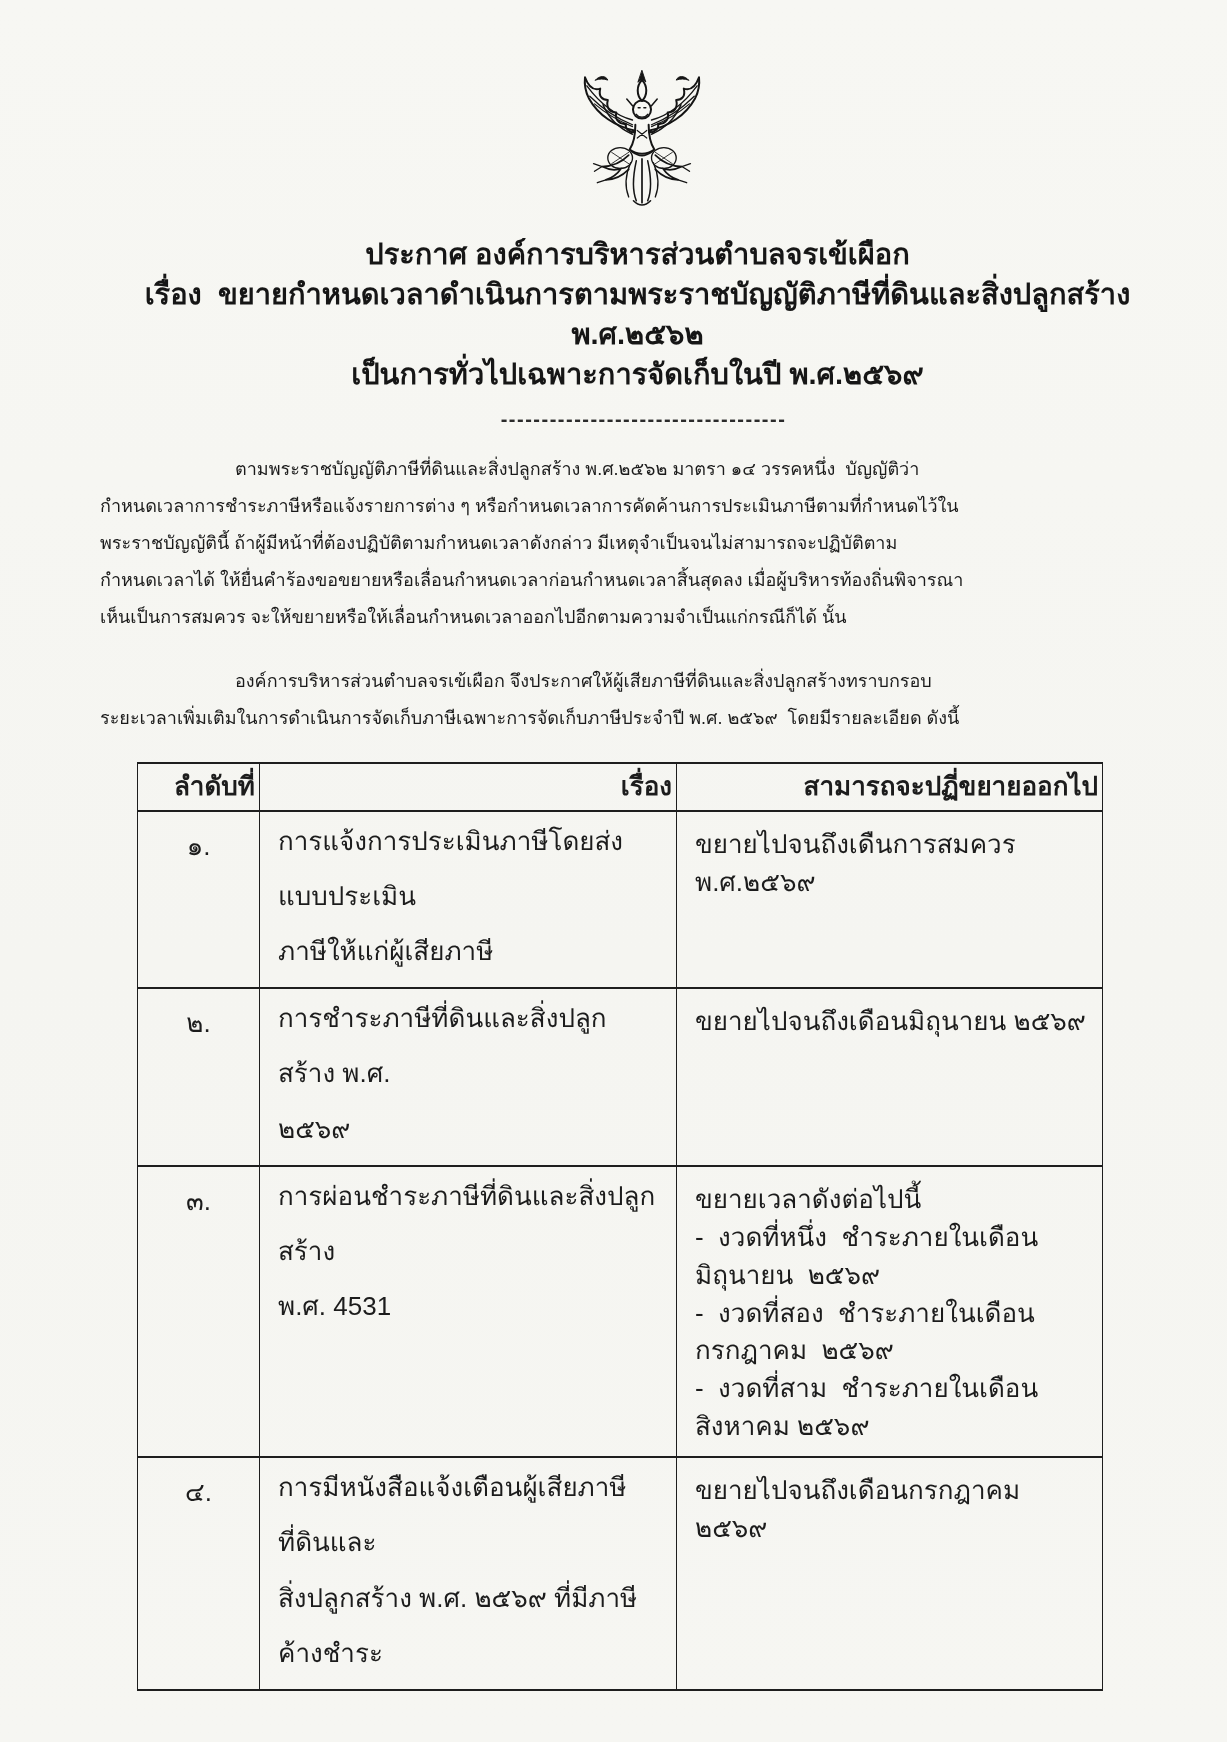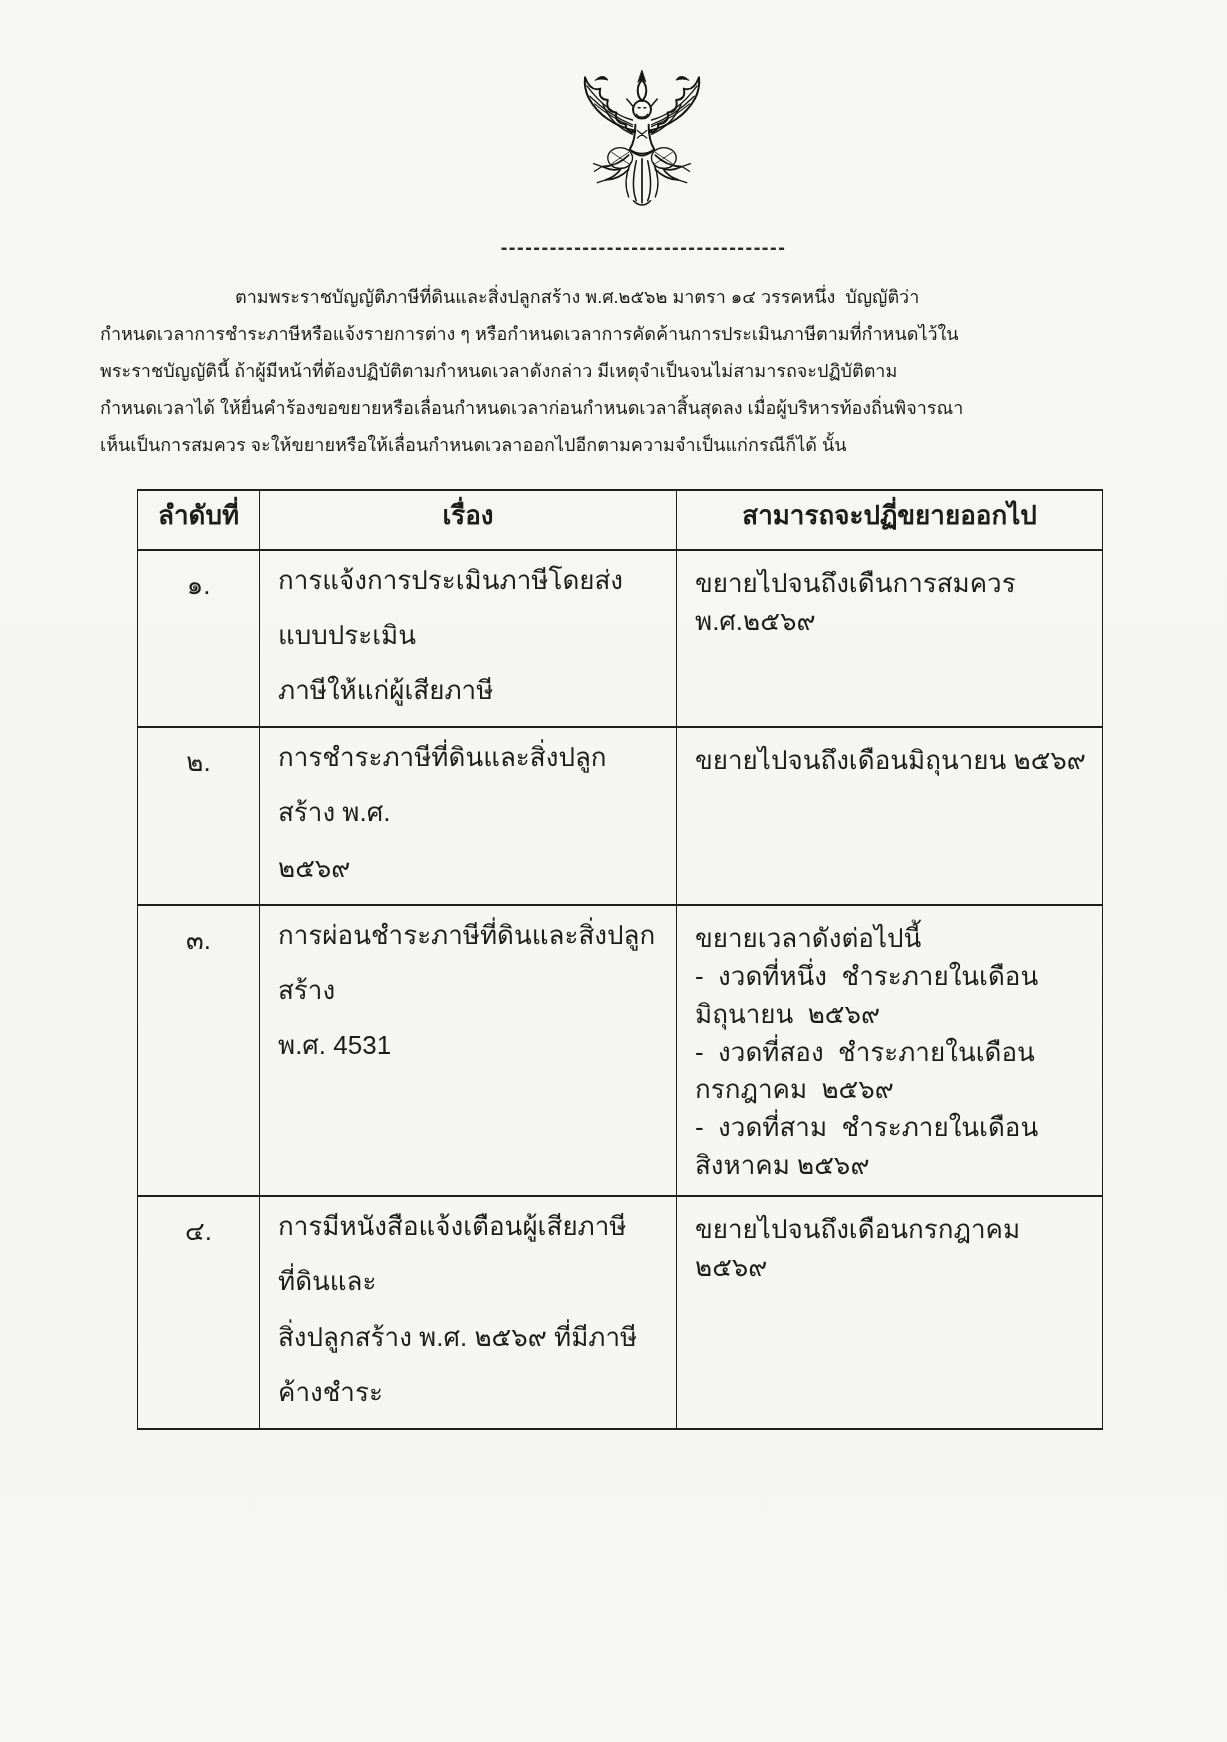--- a/index.html
+++ b/index.html
@@ -63,23 +63,24 @@
   .doc-table col.c3{width:426px;}
   .doc-table th,.doc-table td{
     border:1.6px solid #1e1e1e;
     border-top-width:2.4px;
     border-bottom-width:2.4px;
     vertical-align:top;
     box-sizing:border-box;
   }
   .doc-table th{
     font-weight:700;
-    text-align:center;
-    padding:7px 4px 17px;
+    text-align:right;
+    padding:7px 4px 5px;
     line-height:34px;
+    font-family:Liberation Mono, monospace;
   }
   .doc-table td.no-cell{
     text-align:center;
     padding-top:16px;
     line-height:1.4;
   }
   .doc-table td.subject-cell{
     padding:2px 16px 8px 18px;
     line-height:2.12;
   }
@@ -137,27 +138,34 @@
         <path d="M73 60 C73 72 71 80 67 86 C75 92 85 92 93 86 C89 80 87 72 87 60"></path>
         <path d="M75 66 L85 74 M85 66 L75 74" stroke-width="1.2"></path>
         <path d="M69 88 C77 94 83 94 91 88" stroke-width="1.6"></path>
 
         <path d="M80 96 L80 142" stroke-width="1.8"></path>
         <path d="M71 140 C77 146 83 146 89 140" stroke-width="1.6"></path>
       </g>
     </svg>
   </div>
 
+  <div class="titles">
+    <div class="pre">ประกาศ องค์การบริหารส่วนตำบลจรเข้เผือก</div>
+    <div class="pre">เรื่อง  ขยายกำหนดเวลาดำเนินการตามพระราชบัญญัติภาษีที่ดินและสิ่งปลูกสร้าง พ.ศ.๒๕๖๒</div>
+    <div class="pre">เป็นการทั่วไปเฉพาะการจัดเก็บในปี พ.ศ.๒๕๖๙</div>
+  </div>
   <div class="divider">-----------------------------------</div>
 
   <div class="para p1 pre">ตามพระราชบัญญัติภาษีที่ดินและสิ่งปลูกสร้าง พ.ศ.๒๕๖๒ มาตรา ๑๔ วรรคหนึ่ง  บัญญัติว่า
 กำหนดเวลาการชำระภาษีหรือแจ้งรายการต่าง ๆ หรือกำหนดเวลาการคัดค้านการประเมินภาษีตามที่กำหนดไว้ใน
 พระราชบัญญัตินี้ ถ้าผู้มีหน้าที่ต้องปฏิบัติตามกำหนดเวลาดังกล่าว มีเหตุจำเป็นจนไม่สามารถจะปฏิบัติตาม
 กำหนดเวลาได้ ให้ยื่นคำร้องขอขยายหรือเลื่อนกำหนดเวลาก่อนกำหนดเวลาสิ้นสุดลง เมื่อผู้บริหารท้องถิ่นพิจารณา
 เห็นเป็นการสมควร จะให้ขยายหรือให้เลื่อนกำหนดเวลาออกไปอีกตามความจำเป็นแก่กรณีก็ได้ นั้น</div>
+  <div class="para p2 pre">องค์การบริหารส่วนตำบลจรเข้เผือก จึงประกาศให้ผู้เสียภาษีที่ดินและสิ่งปลูกสร้างทราบกรอบ
+ระยะเวลาเพิ่มเติมในการดำเนินการจัดเก็บภาษีเฉพาะการจัดเก็บภาษีประจำปี พ.ศ. ๒๕๖๙  โดยมีรายละเอียด ดังนี้</div>
 
   <table class="doc-table">
     <colgroup>
         <col class="c1">
         <col class="c2">
         <col class="c3">
       </colgroup>
     <thead>
       <tr>
         <th>ลำดับที่</th>

